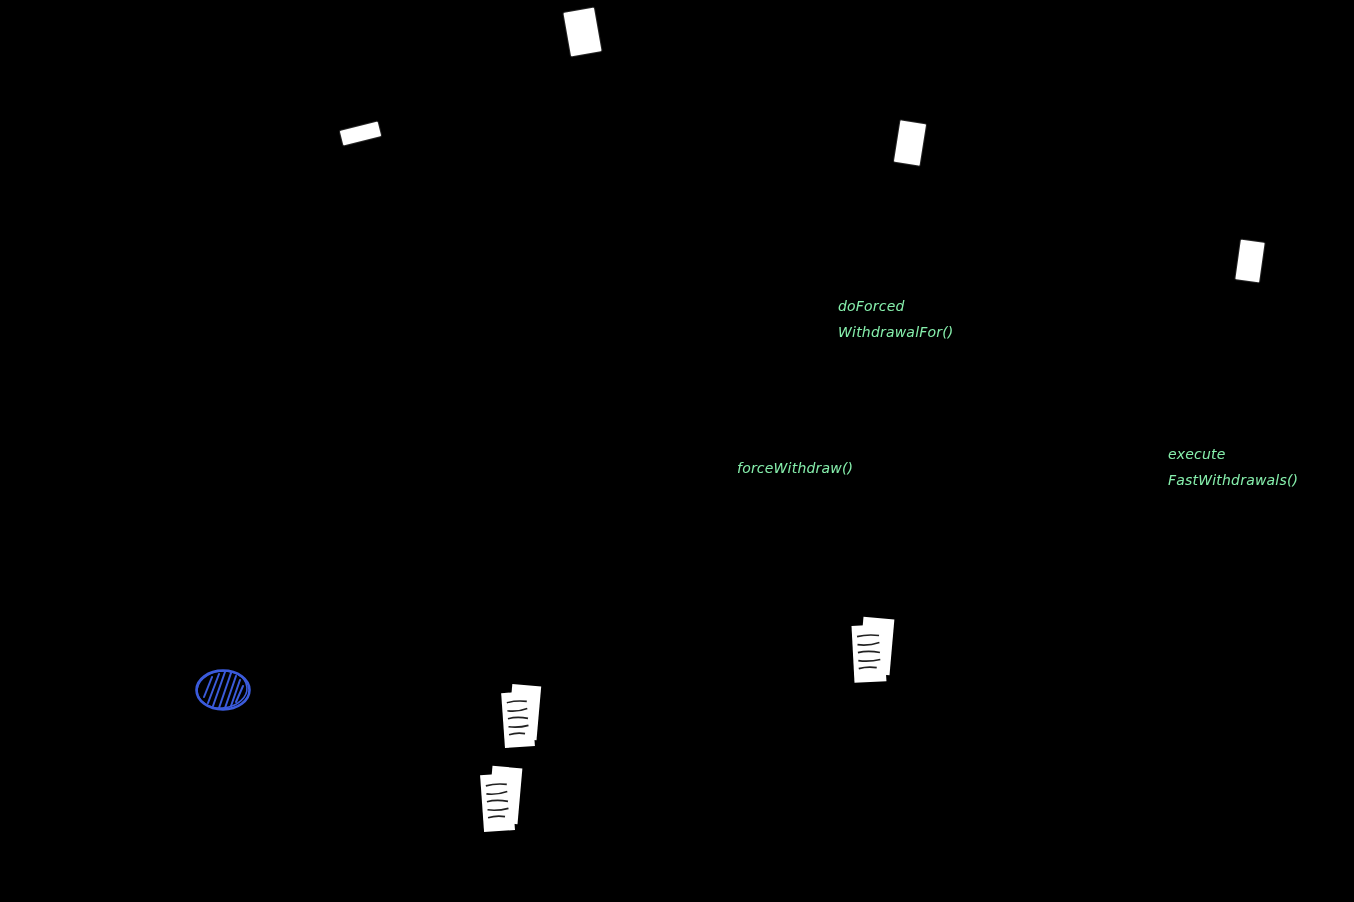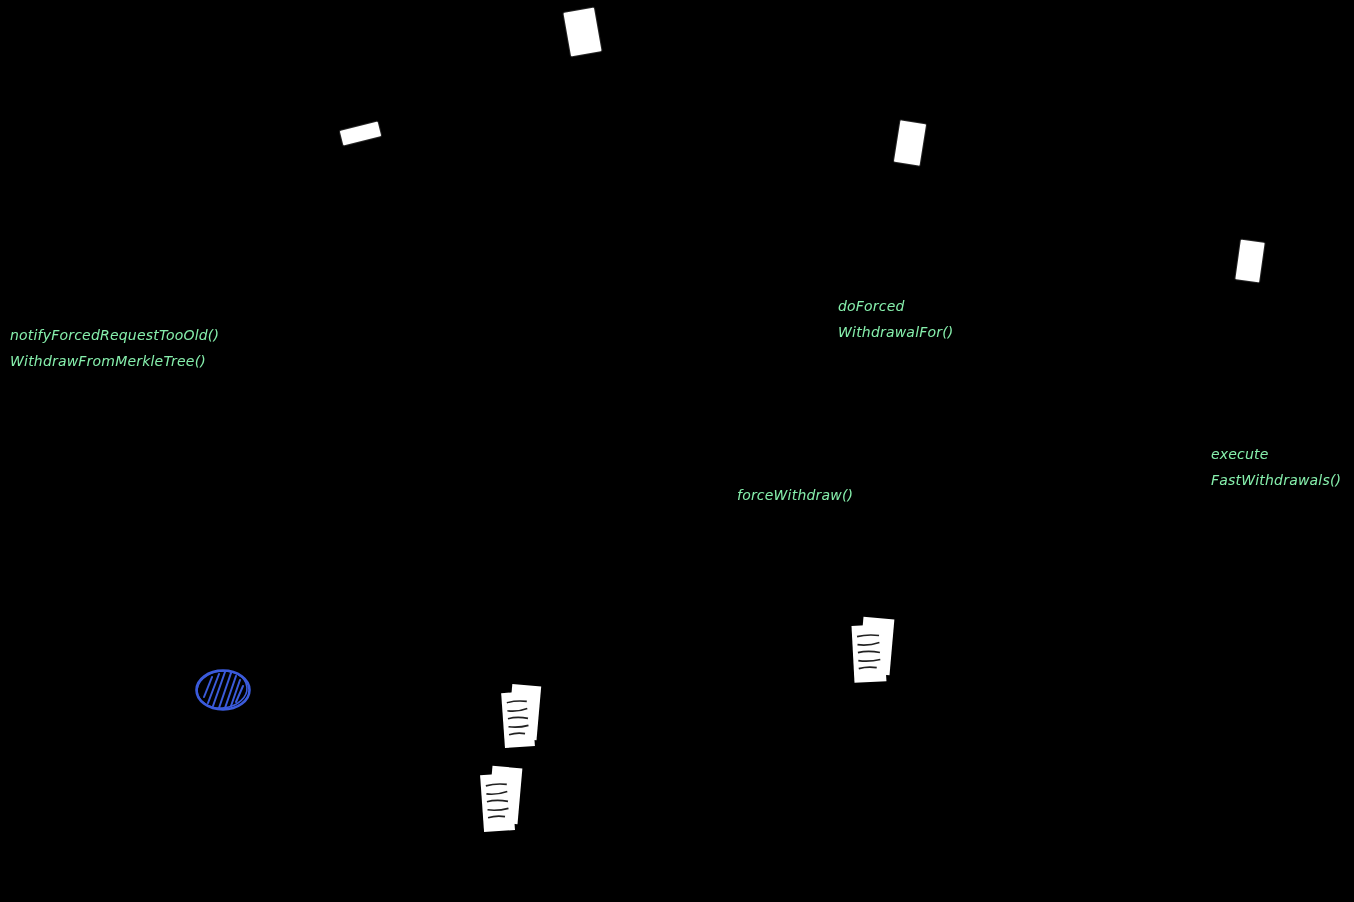--- a/index.html
+++ b/index.html
@@ -42,35 +42,31 @@
 <div id="canvas">
 
   <div class="paper" style="left:567px; top:10px; width:31px; height:44px; transform:rotate(-10deg);"></div>
 
   <div class="paper" style="left:341px; top:126px; width:39px; height:15px; transform:rotate(-14deg);"></div>
 
   <div class="paper" style="left:897px; top:122px; width:26px; height:42px; transform:rotate(9deg);"></div>
 
   <div class="paper" style="left:1238px; top:241px; width:24px; height:40px; transform:rotate(8deg);"></div>
 
-  <div class="label" style="left:10px; top:322px;">
-    <span>notifyForcedRequestTooOld()</span>
-    <span>WithdrawFromMerkleTree()</span>
-  </div>
 
   <div class="label" style="left:838px; top:293px;">
     <span>doForced</span>
     <span>WithdrawalFor()</span>
   </div>
 
-  <div class="label" style="left:737px; top:455px;margin-top:27px;">
+  <div class="label" style="left:737px; top:455px;">
     <span>forceWithdraw()</span>
   </div>
 
-  <div class="label" style="left:1168px; top:441px;margin-left:43px;">
+  <div class="label" style="left:1168px; top:441px;">
     <span>execute</span>
     <span>FastWithdrawals()</span>
   </div>
 
 
   <svg class="doc-svg" style="left:846px; top:616px;" width="52" height="72" viewBox="0 0 52 72">
     <rect x="15" y="2" width="31" height="56" fill="#ffffff" transform="rotate(5 30 30)"></rect>
     <g transform="rotate(-3 24 38)">
       <rect x="7" y="9" width="32" height="57" fill="#ffffff"></rect>
       <path d="M12 20 q10 -2 22 0" stroke="#222222" stroke-width="1.7" fill="none"></path>

